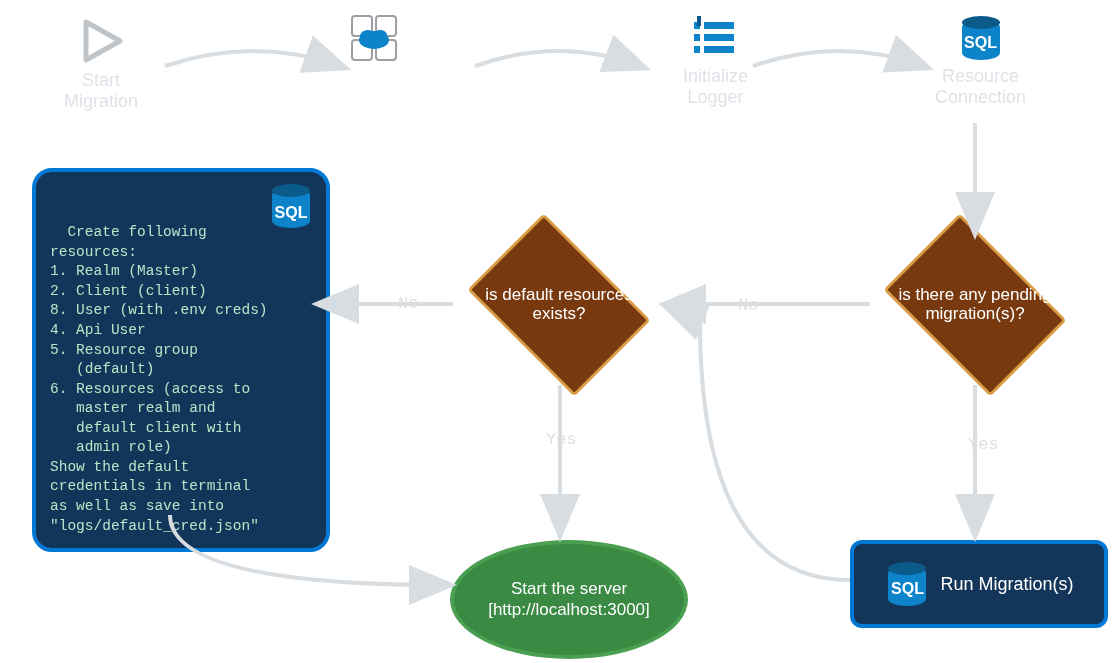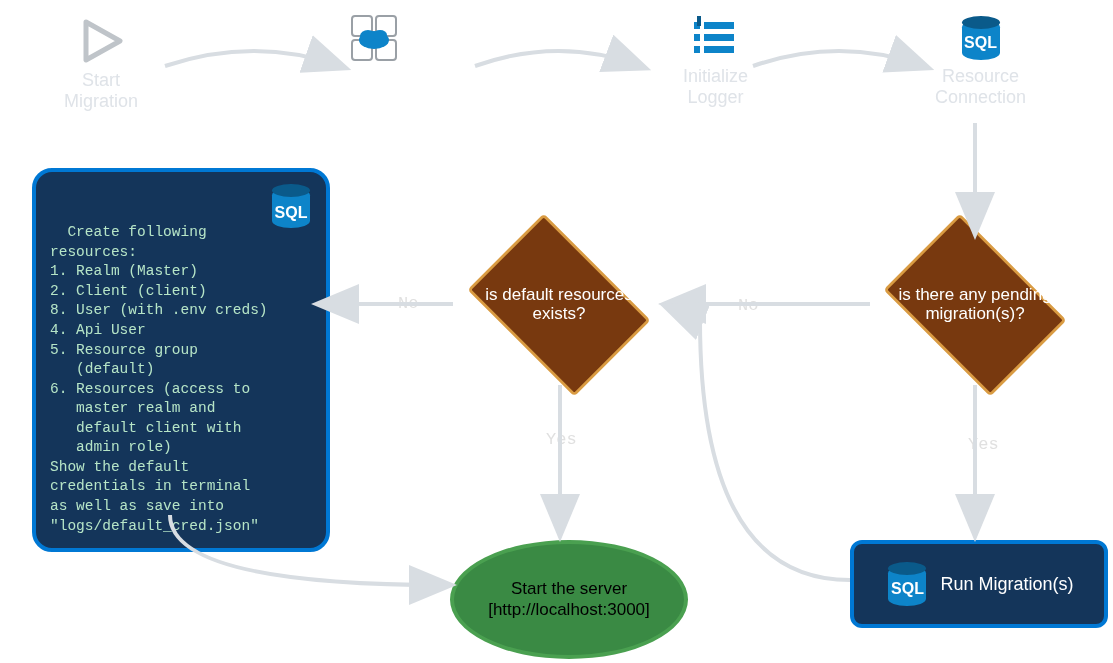--- a/index.html
+++ b/index.html
@@ -46,21 +46,21 @@
     color: #ffffff;
     text-align: center;
     padding: 22px;
     font-size: 17px;
     line-height: 1.1;
   }
   .ellipse {
     position: absolute;
     background: #3a8a44;
     border: 4px solid #4aa050;
-    color: #000000;
+    color: #ffffff;
     border-radius: 50%;
     display: flex;
     align-items: center;
     justify-content: center;
     text-align: center;
     font-size: 17px;
     line-height: 1.2;
     padding: 8px;
   }
   .rect-migration {

